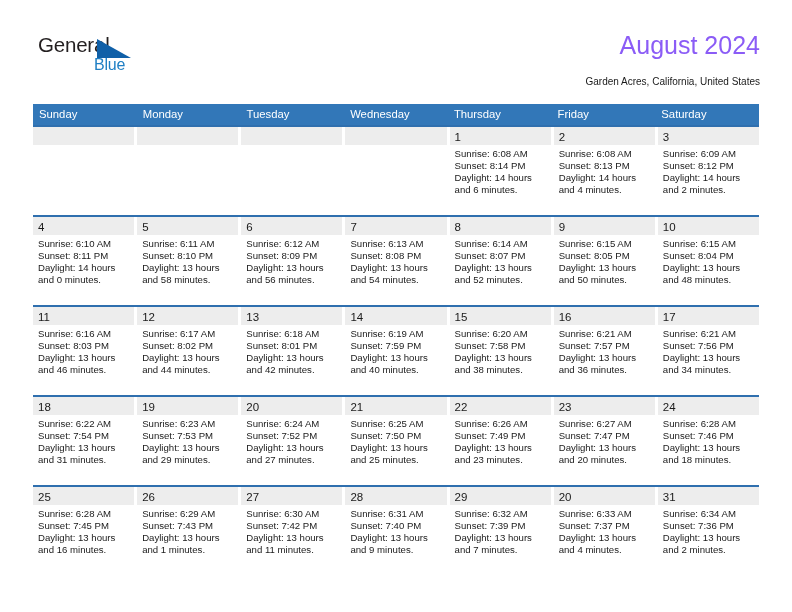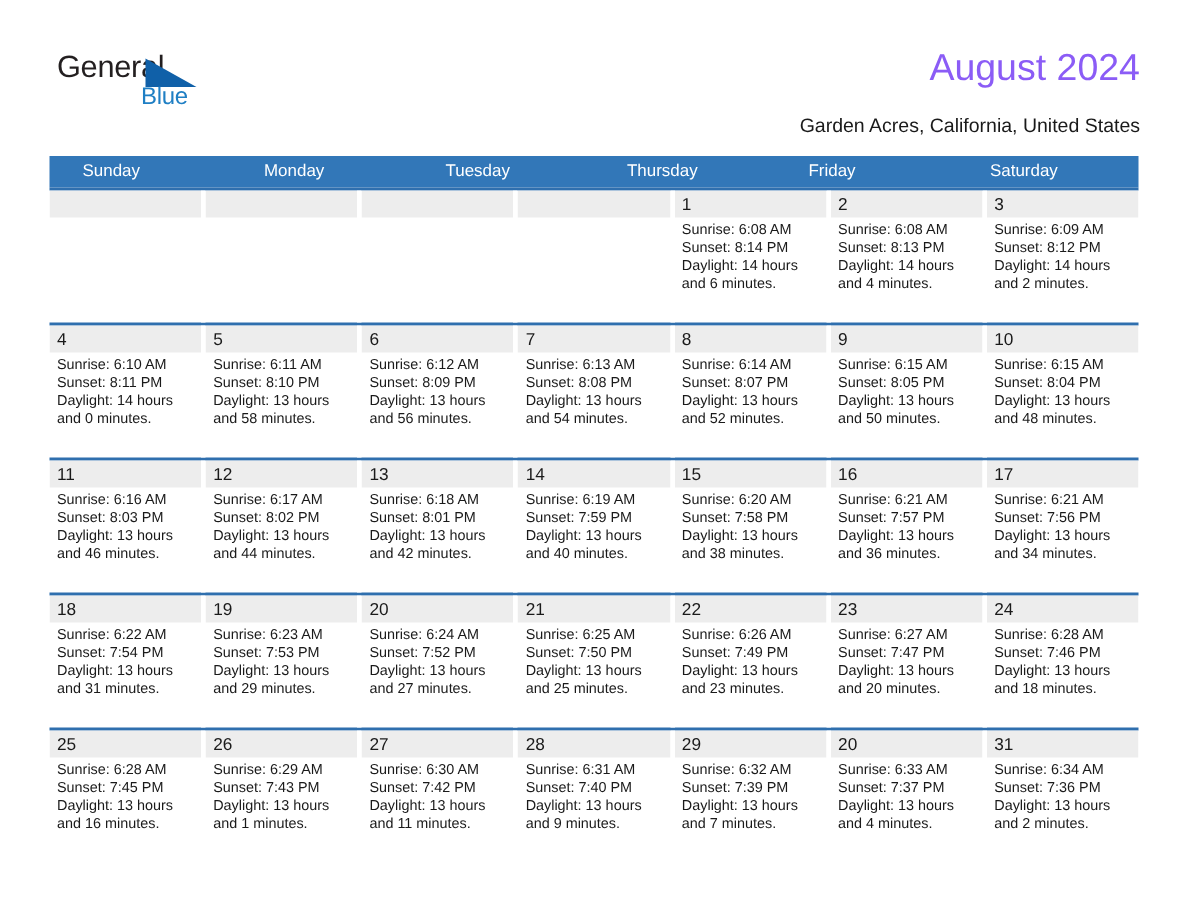--- a/index.html
+++ b/index.html
@@ -69,21 +69,21 @@
     top: 31px;
     font-size: 25px;
     color: #8b5cf6;
     white-space: nowrap;
     text-align: right;
   }
   .subtitle {
     position: absolute;
     right: 36px;
     top: 76px;
-    font-size: 13px;
+    font-size: 10px;
     color: #1a1a1a;
     white-space: nowrap;
     text-align: right;
   }
 
   
   .calendar {
     position: absolute;
     left: 33px;
     top: 104px;
@@ -93,21 +93,21 @@
     display: flex;
     width: 100%;
     background: #3277b8;
     height: 21px;
   }
   .weekday {
     flex: 1 1 0;
     color: #ffffff;
     font-size: 11.3px;
     line-height: 21px;
-    padding-left: 22px;
+    padding-left: 6px;
     white-space: nowrap;
     overflow: hidden;
   }
   .week-row {
     display: flex;
     width: 100%;
     border-top: 2px solid #2f6fae;
     height: 90px;
   }
   .day-cell {
@@ -151,20 +151,21 @@
 
     <div class="title">August 2024</div>
     <div class="subtitle">Garden Acres, California, United States</div>
   </div>
 
   <div class="calendar">
     <div class="weekday-row" id="weekday-row">
         <div class="weekday">Sunday</div>
         <div class="weekday">Monday</div>
         <div class="weekday">Tuesday</div>
+        <div class="weekday">Wednesday</div>
         <div class="weekday">Thursday</div>
         <div class="weekday">Friday</div>
         <div class="weekday">Saturday</div>
       </div>
     <div id="weeks-container">
         <div class="week-row">
           <div class="day-cell empty">
             <div class="day-number-band"><span class="day-number"></span></div>
           </div>
           <div class="day-cell empty">

